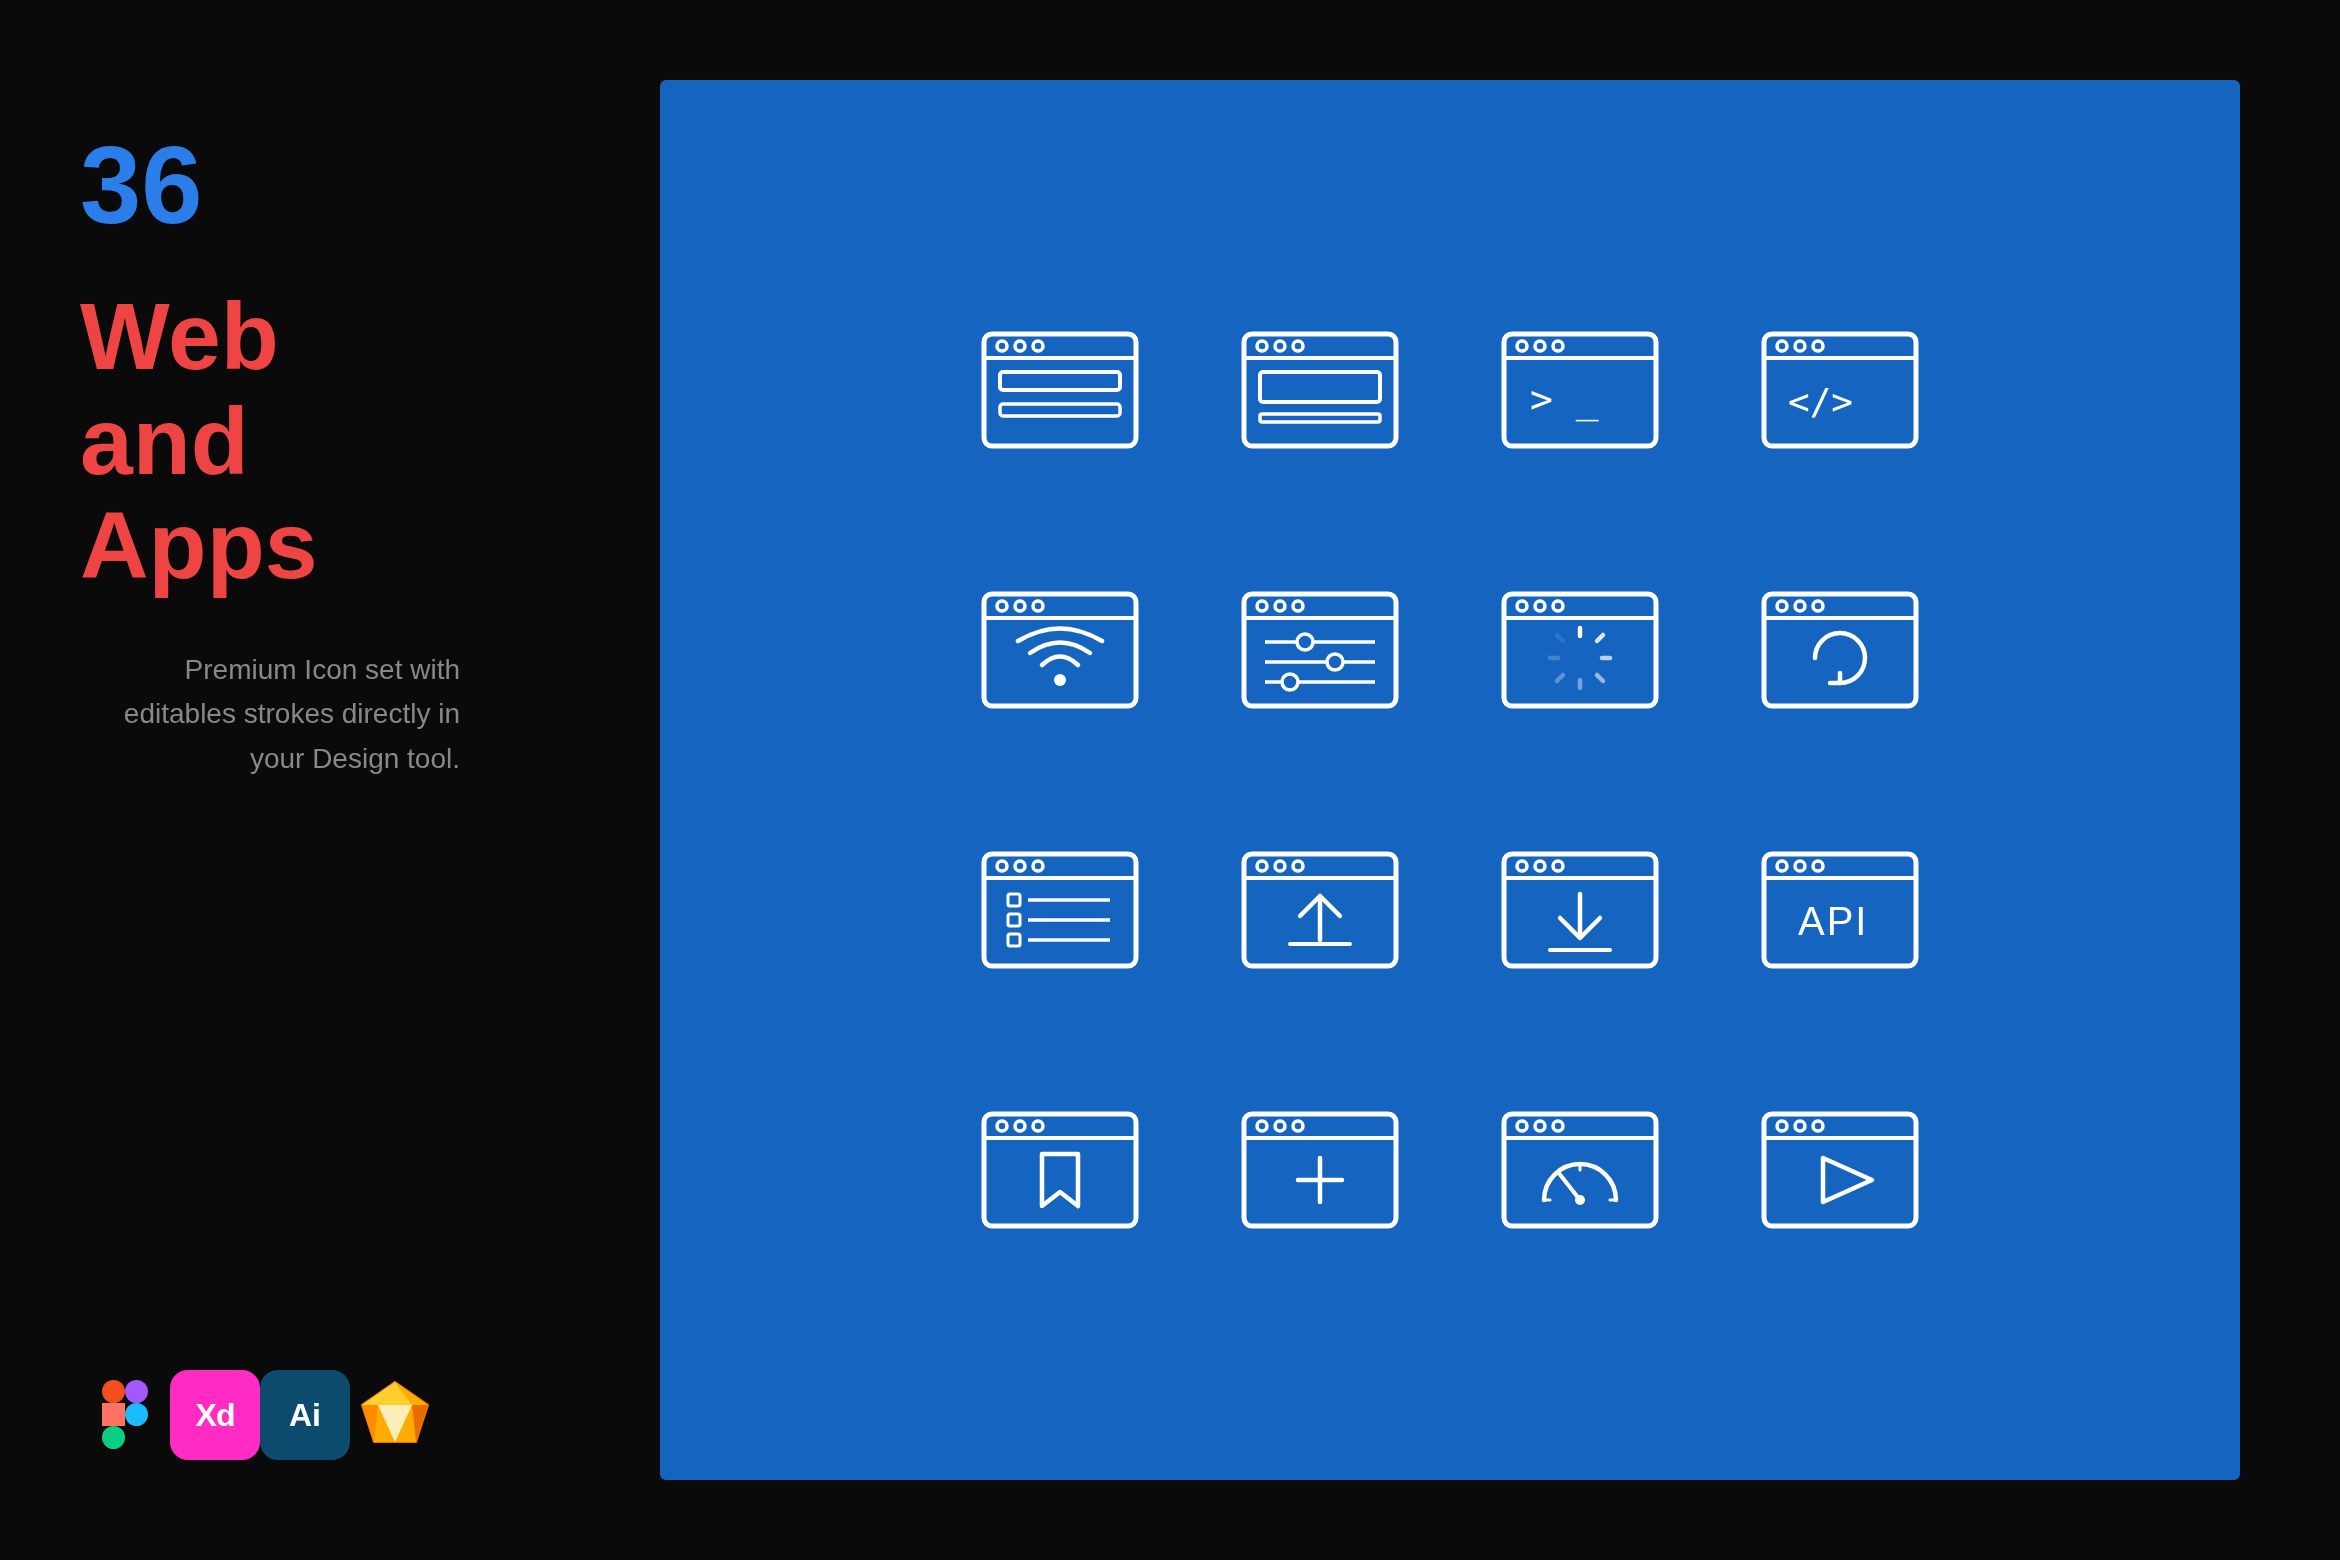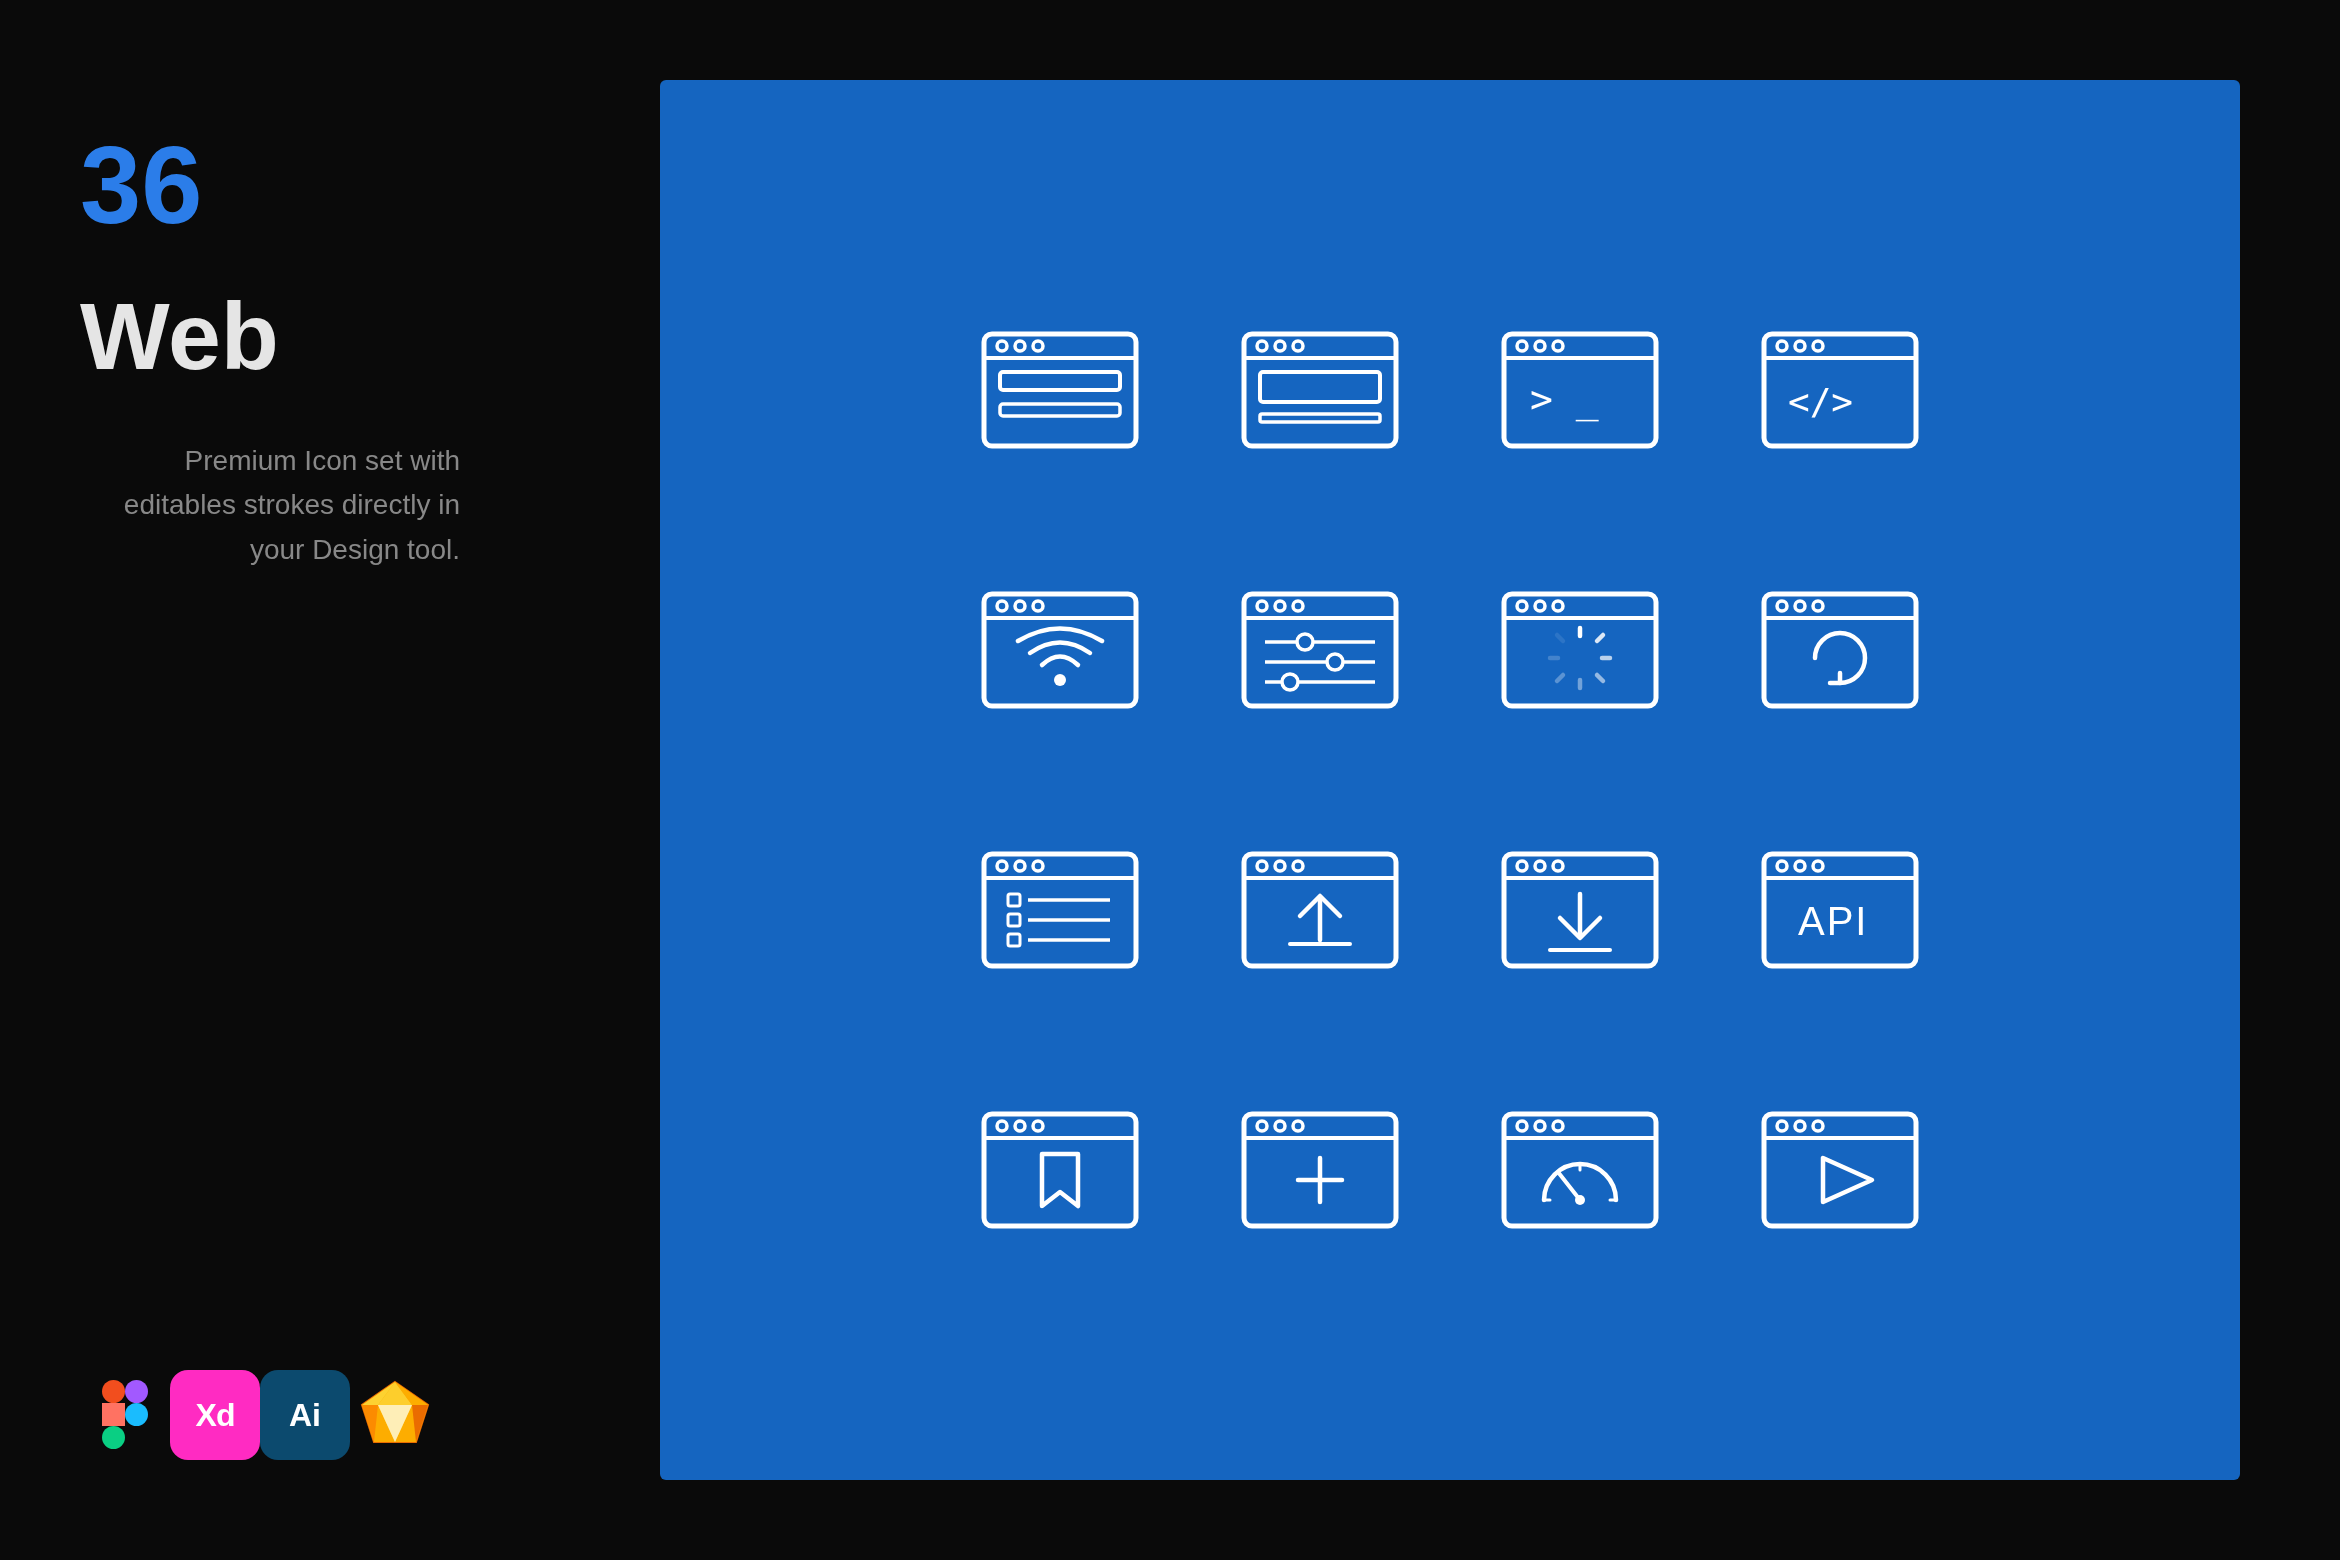--- a/index.html
+++ b/index.html
@@ -28,21 +28,21 @@
       font-size: 110px;
       font-weight: 700;
       color: #2b7de9;
       line-height: 1;
       margin-bottom: 20px;
     }
 
     .title {
       font-size: 95px;
       font-weight: 700;
-      color: #e5e5e5;
+      color: #ef4444;
       line-height: 1.1;
       margin-bottom: 50px;
       margin-top: 44px;
     }
 
     .description {
       font-size: 28px;
       color: #888888;
       line-height: 1.6;
       max-width: 380px;
@@ -134,20 +134,21 @@
     }
   </style>
 </head>
 <body>
 
 <div class="left-panel">
   <div class="left-content">
     <div class="number">36</div>
     <div class="title">
       <span>Web</span><br>
+      <span>and Apps</span>
     </div>
     <div class="description">Premium Icon set with editables strokes directly in your Design tool.</div>
   </div>
 
   <div class="tool-icons">
 
     <div class="tool-icon figma-icon">
       <svg class="figma-svg" viewBox="0 0 90 90" fill="none" xmlns="http://www.w3.org/2000/svg">
         <rect x="22" y="10" width="23" height="23" rx="11.5" fill="#F24E1E"></rect>
         <rect x="22" y="33" width="23" height="23" rx="0" fill="#FF7262"></rect>

